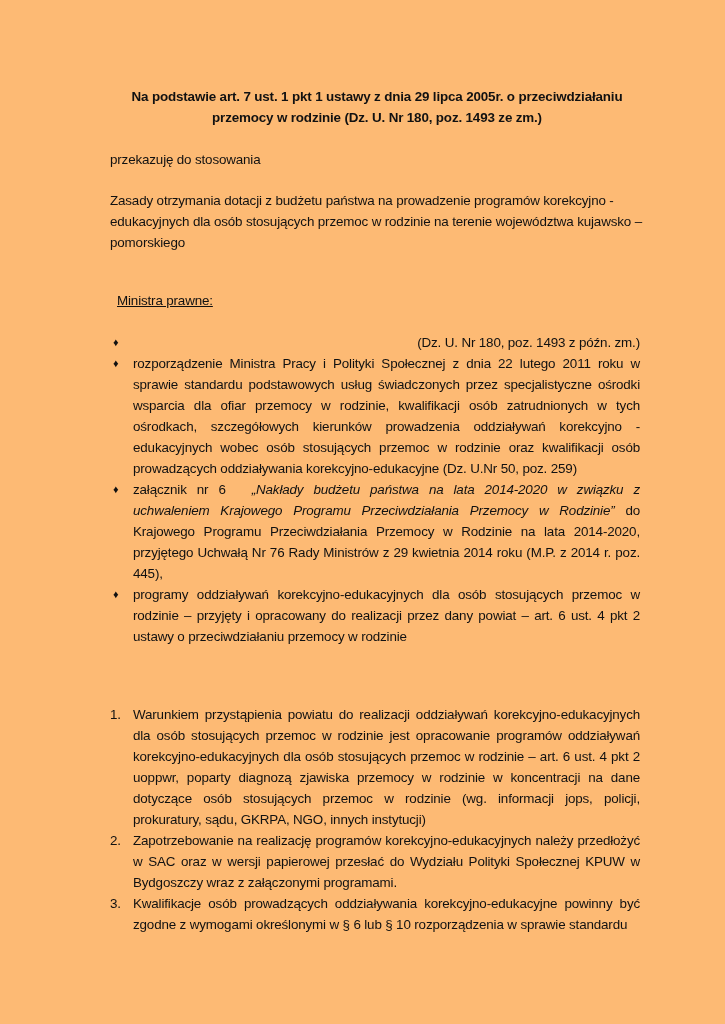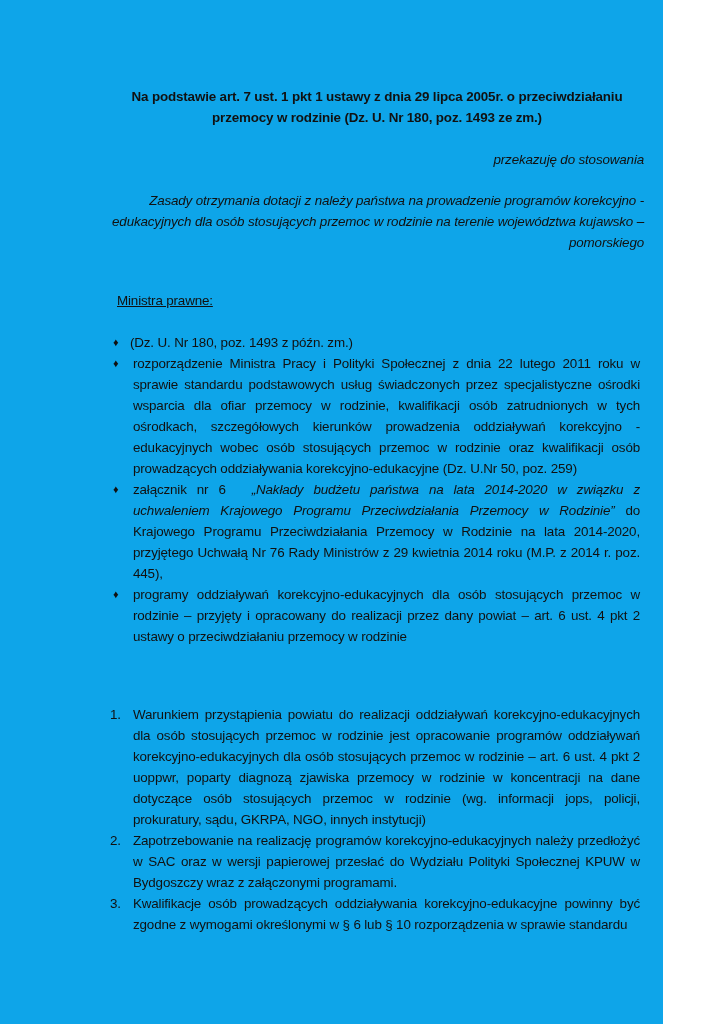--- a/index.html
+++ b/index.html
@@ -1,22 +1,22 @@
 <!DOCTYPE html>
 <html><head>
 <meta charset="utf-8">
 <style>
   html, body { margin: 0; padding: 0; background: #ffffff; }
   body { width: 725px; height: 1024px; position: relative; overflow: hidden;
          font-family: "Liberation Sans", sans-serif; color: #111; }
-  .page { position: absolute; left: 0; top: 0; width: 663px; height: 1024px; background: #0ea5e9; }
+  .page { position: absolute; left: 0; top: 0; width: 725px; height: 1024px; background: #fdba74; }
   .txt { font-size: 13.4px; line-height: 21px; letter-spacing: -0.15px; }
   .heading { position: absolute; left: 110px; width: 534px; top: 86px; text-align: center;
              font-weight: bold; font-size: 13.4px; line-height: 21px; letter-spacing: -0.15px; }
-  .centered { position: absolute; left: 110px; width: 534px; text-align: right; font-style: italic; }
+  .centered { position: absolute; left: 110px; width: 534px; text-align: left; }
   .sub1 { top: 149px; }
   .sub2 { top: 190px; }
   .legal-title { position: absolute; left: 117px; top: 290px; text-decoration: underline; }
   .bullets { position: absolute; left: 113px; top: 332px; width: 527px; margin: 0; padding: 0; list-style: none; }
   .bullets li { position: relative; padding-left: 20px; text-align: justify; }
   .bullets li .bullet { position: absolute; left: 0; top: 0; font-size: 11px; }
   .bullets li .cont { display: block; }
   .numbered { position: absolute; left: 110px; top: 704px; width: 530px; margin: 0; padding: 0; list-style: none; }
   .numbered li { position: relative; padding-left: 23px; text-align: justify; }
   .numbered li .num { position: absolute; left: 0; top: 0; }
@@ -24,28 +24,28 @@
 </style>
 </head>
 <body>
 
 <div class="page">
 
   <div class="heading">Na podstawie art. 7 ust. 1 pkt 1 ustawy z dnia 29 lipca 2005r. o przeciwdziałaniu przemocy w rodzinie (Dz. U. Nr 180, poz. 1493 ze zm.)</div>
 
   <div class="centered txt sub1">przekazuję do stosowania</div>
 
-  <div class="centered txt sub2">Zasady otrzymania dotacji z należy państwa na  prowadzenie programów korekcyjno - edukacyjnych dla osób stosujących przemoc w rodzinie na terenie województwa kujawsko –pomorskiego</div>
+  <div class="centered txt sub2">Zasady otrzymania dotacji z budżetu państwa na  prowadzenie programów korekcyjno - edukacyjnych dla osób stosujących przemoc w rodzinie na terenie województwa kujawsko –pomorskiego</div>
 
   <div class="legal-title txt">Ministra prawne:</div>
 
   <ul class="bullets txt">
     <li style="text-align:left;">
       <span class="bullet">♦</span>
-      <span class="cont" style="margin-left:-3px;">(Dz. U. Nr 180, poz. 1493 z późn. zm.)</span>
+      <span class="cont" style="margin-left:-3px;text-align:right;">(Dz. U. Nr 180, poz. 1493 z późn. zm.)</span>
     </li>
     <li>
       <span class="bullet">♦</span>
       <span>rozporządzenie Ministra Pracy i Polityki Społecznej z dnia 22 lutego 2011 roku w sprawie standardu podstawowych usług świadczonych przez specjalistyczne ośrodki wsparcia dla ofiar przemocy w rodzinie, kwalifikacji osób zatrudnionych w tych ośrodkach, szczegółowych kierunków prowadzenia oddziaływań korekcyjno - edukacyjnych wobec osób stosujących przemoc w rodzinie oraz kwalifikacji osób prowadzących oddziaływania korekcyjno-edukacyjne (Dz. U.Nr 50, poz. 259)</span>
     </li>
     <li>
       <span class="bullet">♦</span>
       <span>załącznik nr 6 </span><em>„Nakłady budżetu państwa na lata 2014-2020 w związku z uchwaleniem Krajowego Programu Przeciwdziałania Przemocy w Rodzinie”</em><span> do Krajowego Programu Przeciwdziałania Przemocy w Rodzinie na lata 2014-2020, przyjętego Uchwałą Nr 76 Rady Ministrów z 29 kwietnia 2014 roku (M.P. z 2014 r. poz. 445),</span>
     </li>
     <li>

